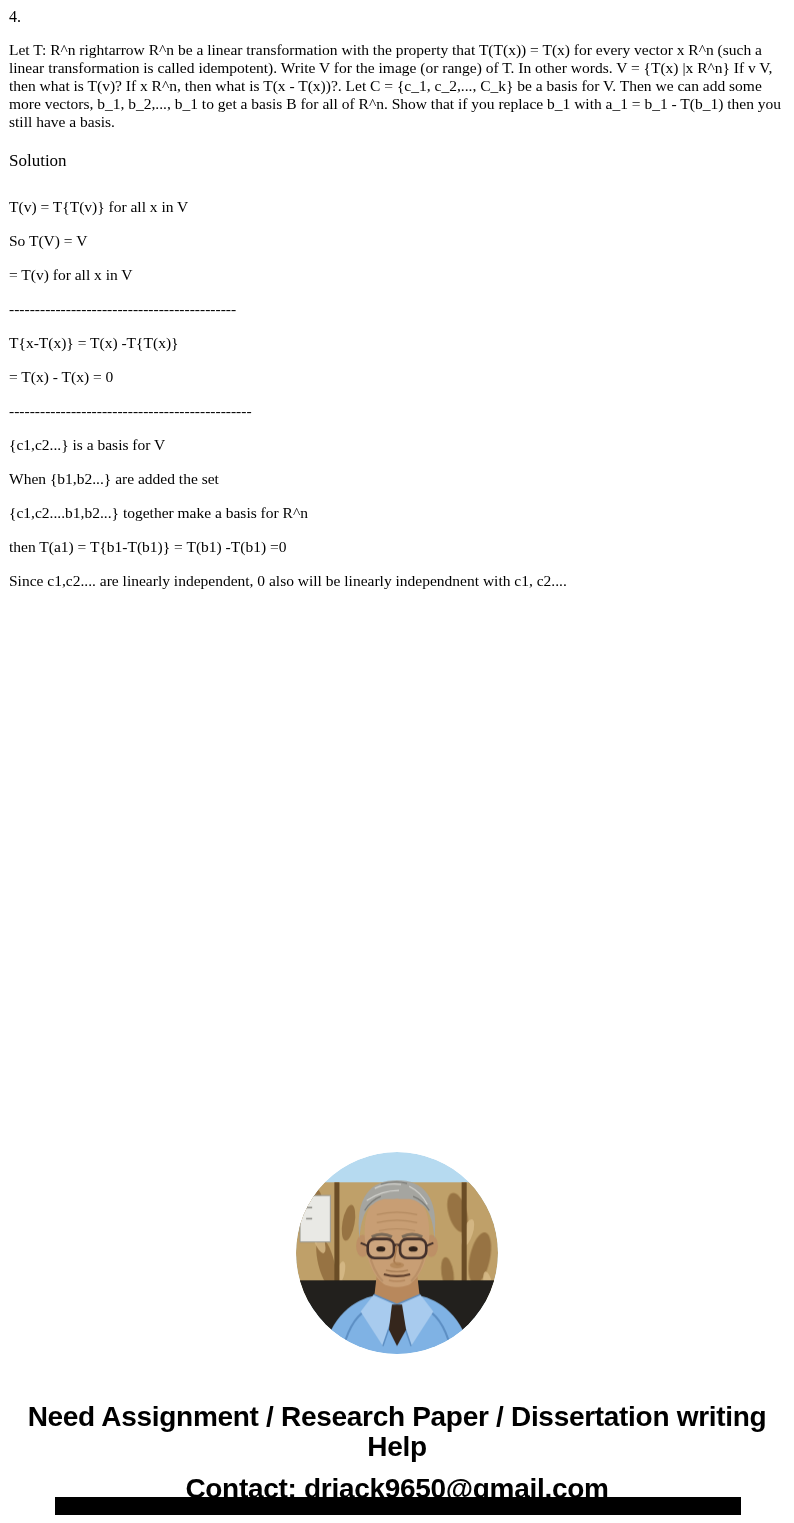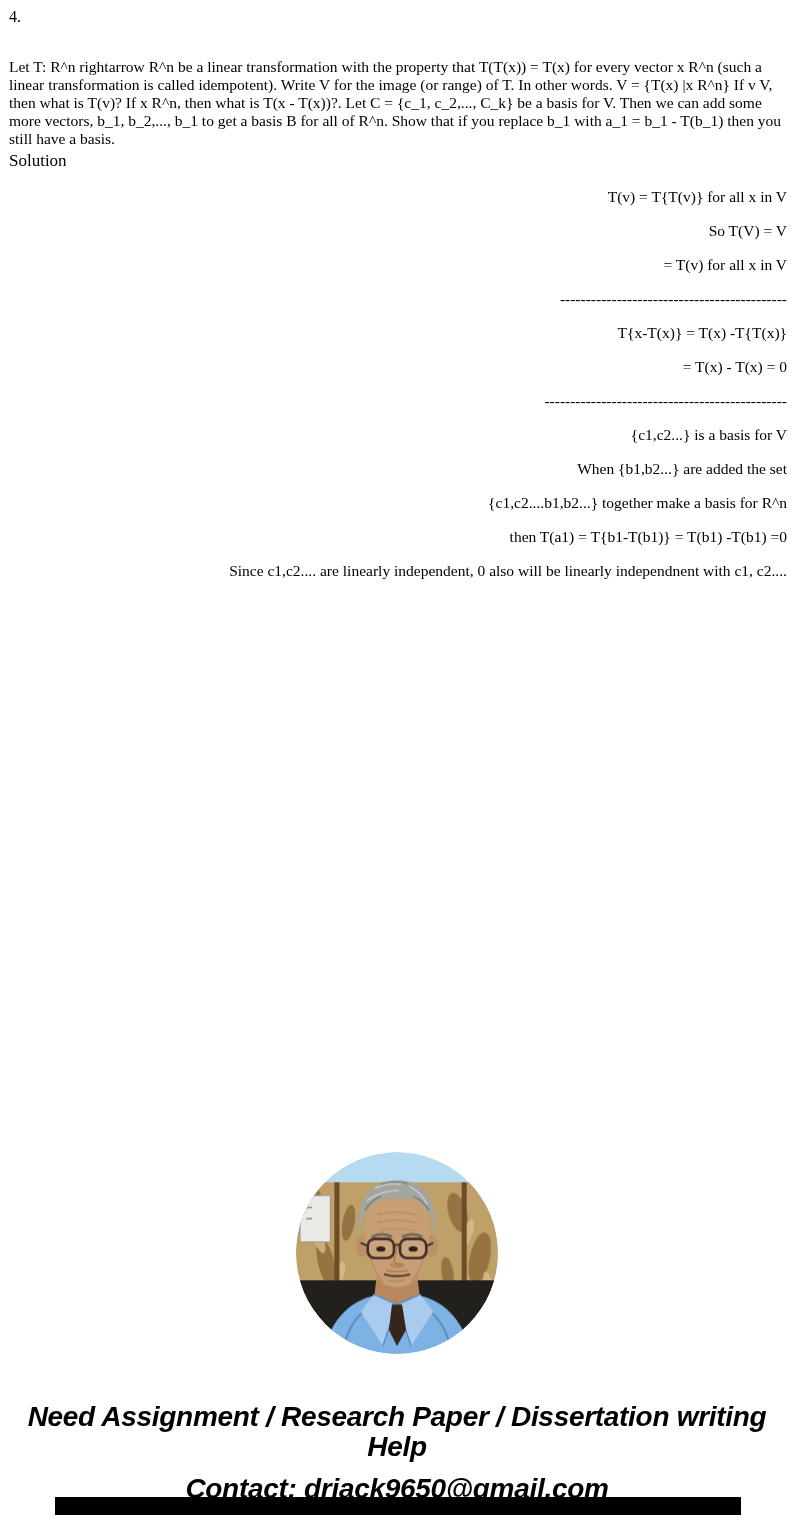--- a/index.html
+++ b/index.html
@@ -13,38 +13,37 @@
     overflow: hidden;
   }
   .q-number {
     position: absolute;
     top: 8px; left: 9px;
     font-size: 16px;
     line-height: 18px;
   }
   .question-text {
     position: absolute;
-    top: 58px; left: 9px;
+    top: 41px; left: 9px;
     width: 778px;
     font-size: 15.5px;
     line-height: 18px;
     text-align: left;
   }
   .solution-heading {
     position: absolute;
     top: 151px; left: 9px;
     font-size: 17px;
     font-weight: normal;
     line-height: 20px;
   }
   .solution {
     position: absolute;
-    top: 188px; left: 9px;
+    top: 198px; left: 9px;
     width: 778px;
-    text-align: right;
   }
   .solution p {
     margin: 0 0 16px 0;
     font-size: 15.5px;
     line-height: 18px;
     white-space: pre;
   }
   .avatar-wrap {
     position: absolute;
     top: 1152px; left: 296px;
@@ -56,21 +55,20 @@
   .footer {
     position: absolute;
     top: 1402px; left: 17px;
     width: 760px;
     text-align: center;
     font-family: "Liberation Sans", "DejaVu Sans", sans-serif;
     font-weight: bold;
     font-size: 28px;
     line-height: 30px;
     letter-spacing: -0.3px;
-    font-style: italic;
   }
   .footer .contact-line { margin-top: 12px; }
   .bottom-bar {
     position: absolute;
     top: 1497px; left: 55px;
     width: 686px; height: 18px;
     background: #000000;
   }
 </style>
 </head>

